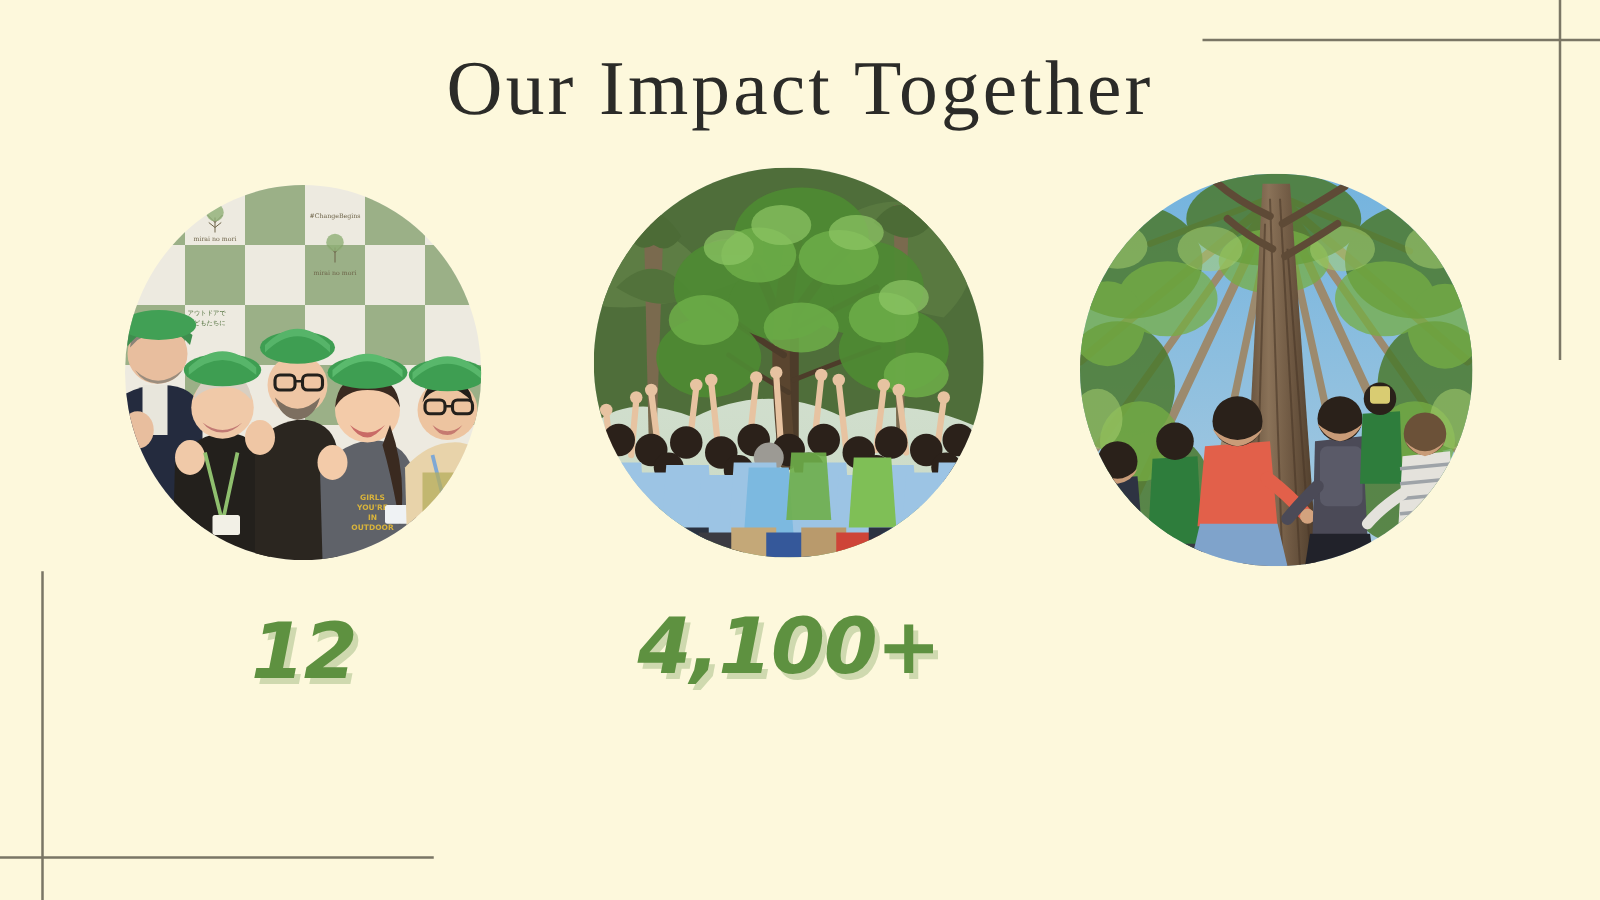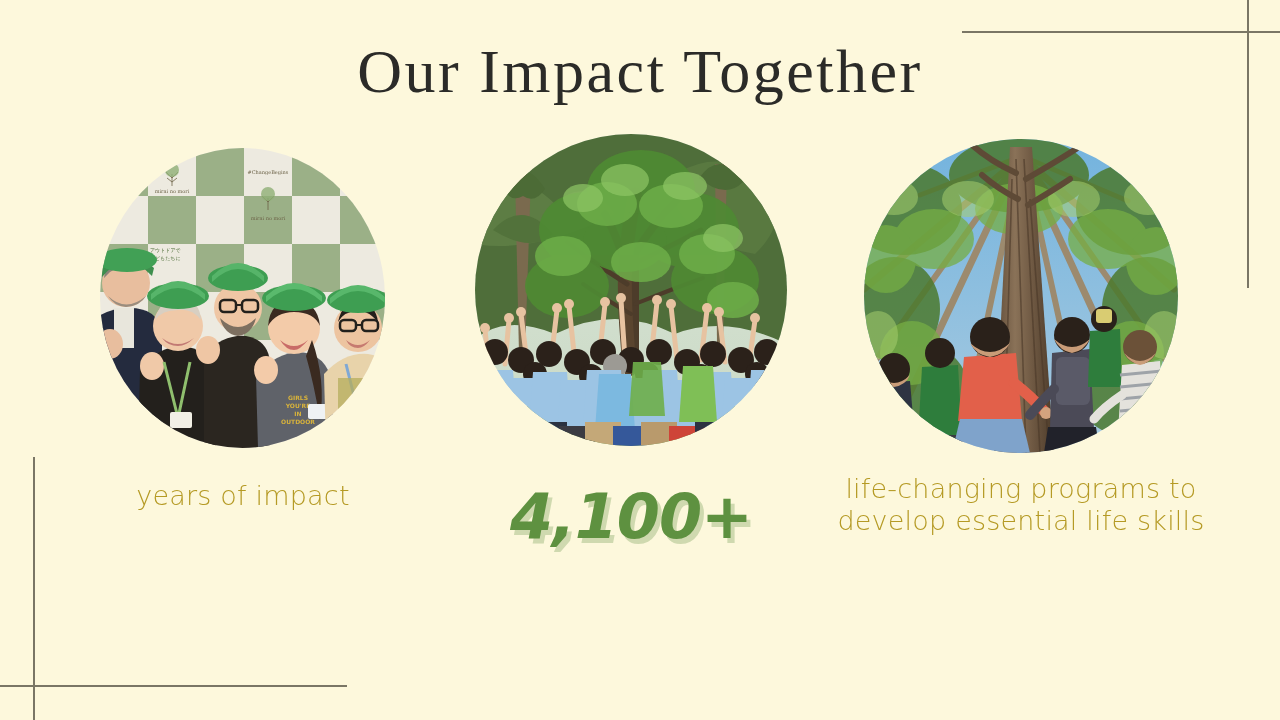--- a/index.html
+++ b/index.html
@@ -207,21 +207,21 @@
               <path d="M246 192 Q258 202 270 192 Q264 200 258 200 Q250 200 246 192 Z" fill="#C67A70"></path>
               <path d="M246 216 L258 264 L274 216" stroke="#7FA8D4" stroke-width="3" fill="none"></path>
               <rect x="248" y="258" width="22" height="16" rx="2" fill="#EFF4F7"></rect>
               <rect x="238" y="230" width="48" height="46" fill="#B5AE5C" opacity="0.75"></rect>
               <path d="M288 150 Q300 138 306 150 L302 174 L290 172 Z" fill="#EDC4A0"></path>
             </g>
           </g>
         </svg>
       </div>
     </div>
-    <div class="stat-caption">years of impact</div>
+    <div class="stat-number">12</div>
   </div>
 
   <div class="stat-col" id="stat-col-1">
     <div class="photo-wrap">
       <div class="photo">
         <svg viewBox="0 0 312 312" preserveAspectRatio="xMidYMid slice">
           <defs>
             <linearGradient id="sky2" x1="0" y1="0" x2="0" y2="1">
               <stop offset="0%" stop-color="#DCE6DA"></stop>
               <stop offset="100%" stop-color="#C9D9C4"></stop>
@@ -483,16 +483,15 @@
               </g>
               <circle cx="276" cy="208" r="17" fill="#6B5138"></circle>
               <path d="M260 214 Q276 230 292 214 Q286 224 276 226 Q266 224 260 214 Z" fill="#C99C78"></path>
               <path d="M254 292 L300 292 L304 314 L250 314 Z" fill="#8FAFD2"></path>
               <path d="M258 256 Q240 268 230 280" stroke="#E4E2DC" stroke-width="9" fill="none" stroke-linecap="round"></path>
             </g>
           </g>
         </svg>
       </div>
     </div>
-    <div class="stat-caption">life-changing programs to develop essential life skills</div>
   </div>
 
 </div>
 
 </body></html>

